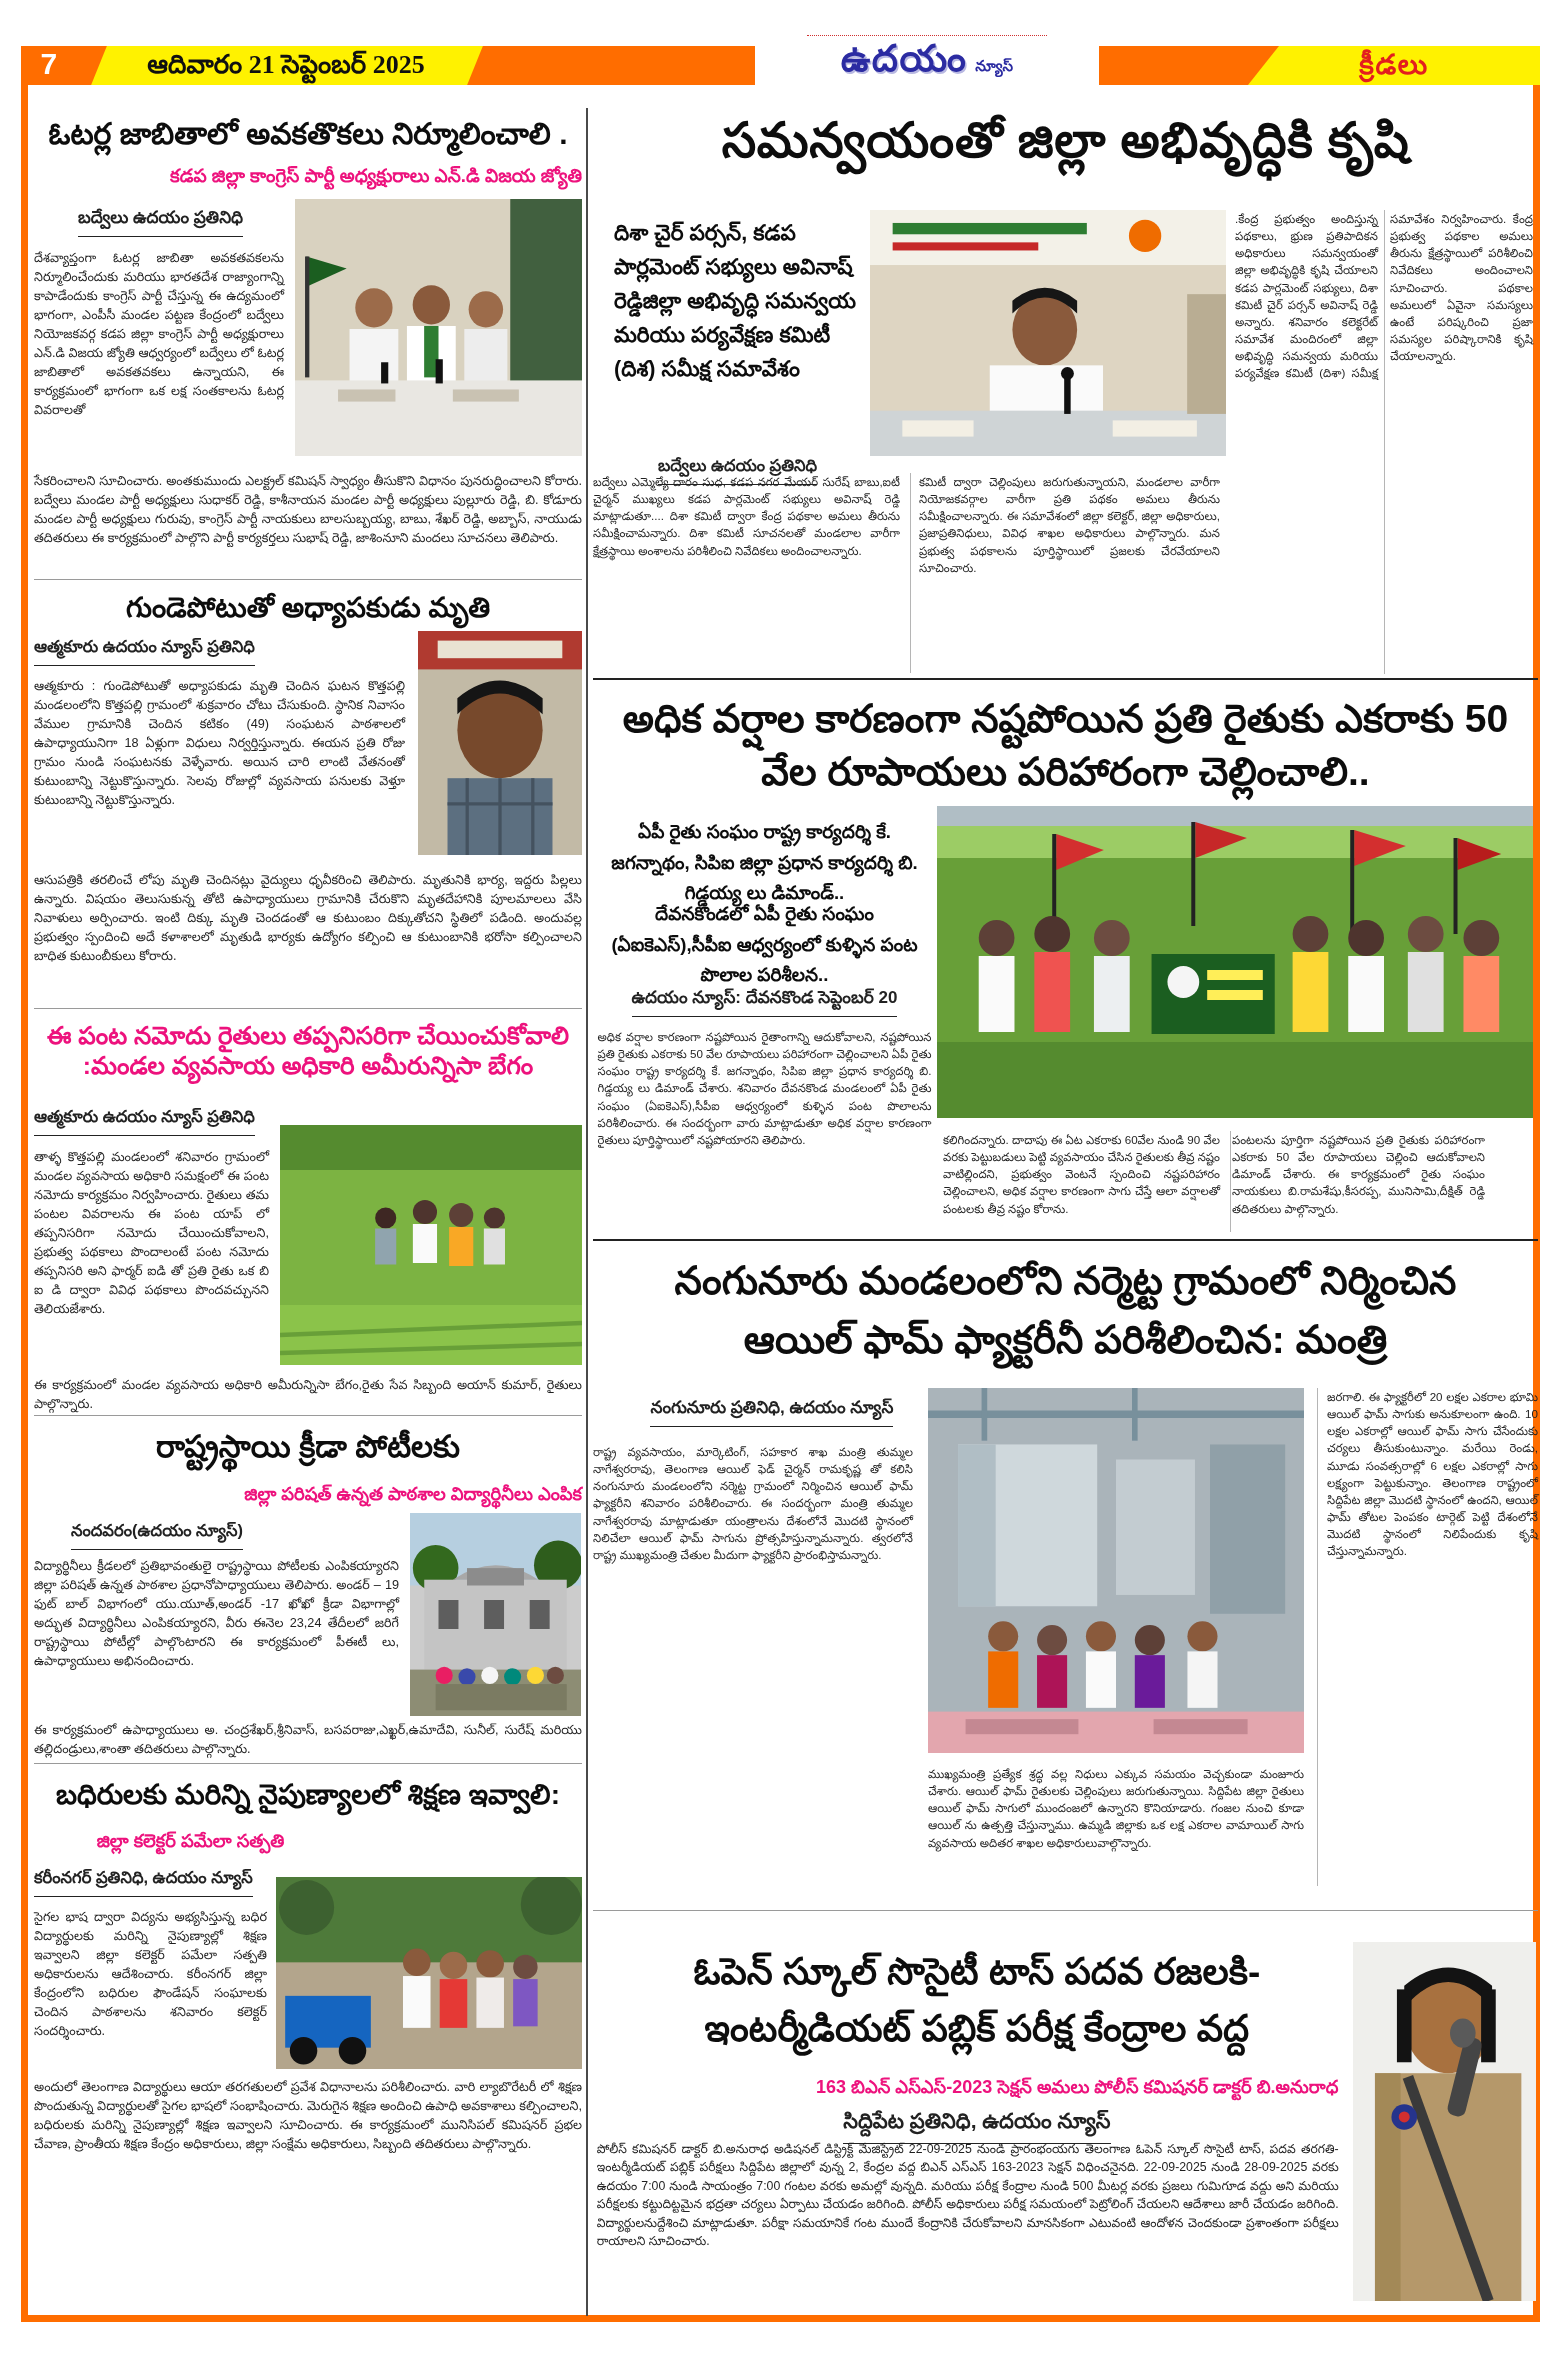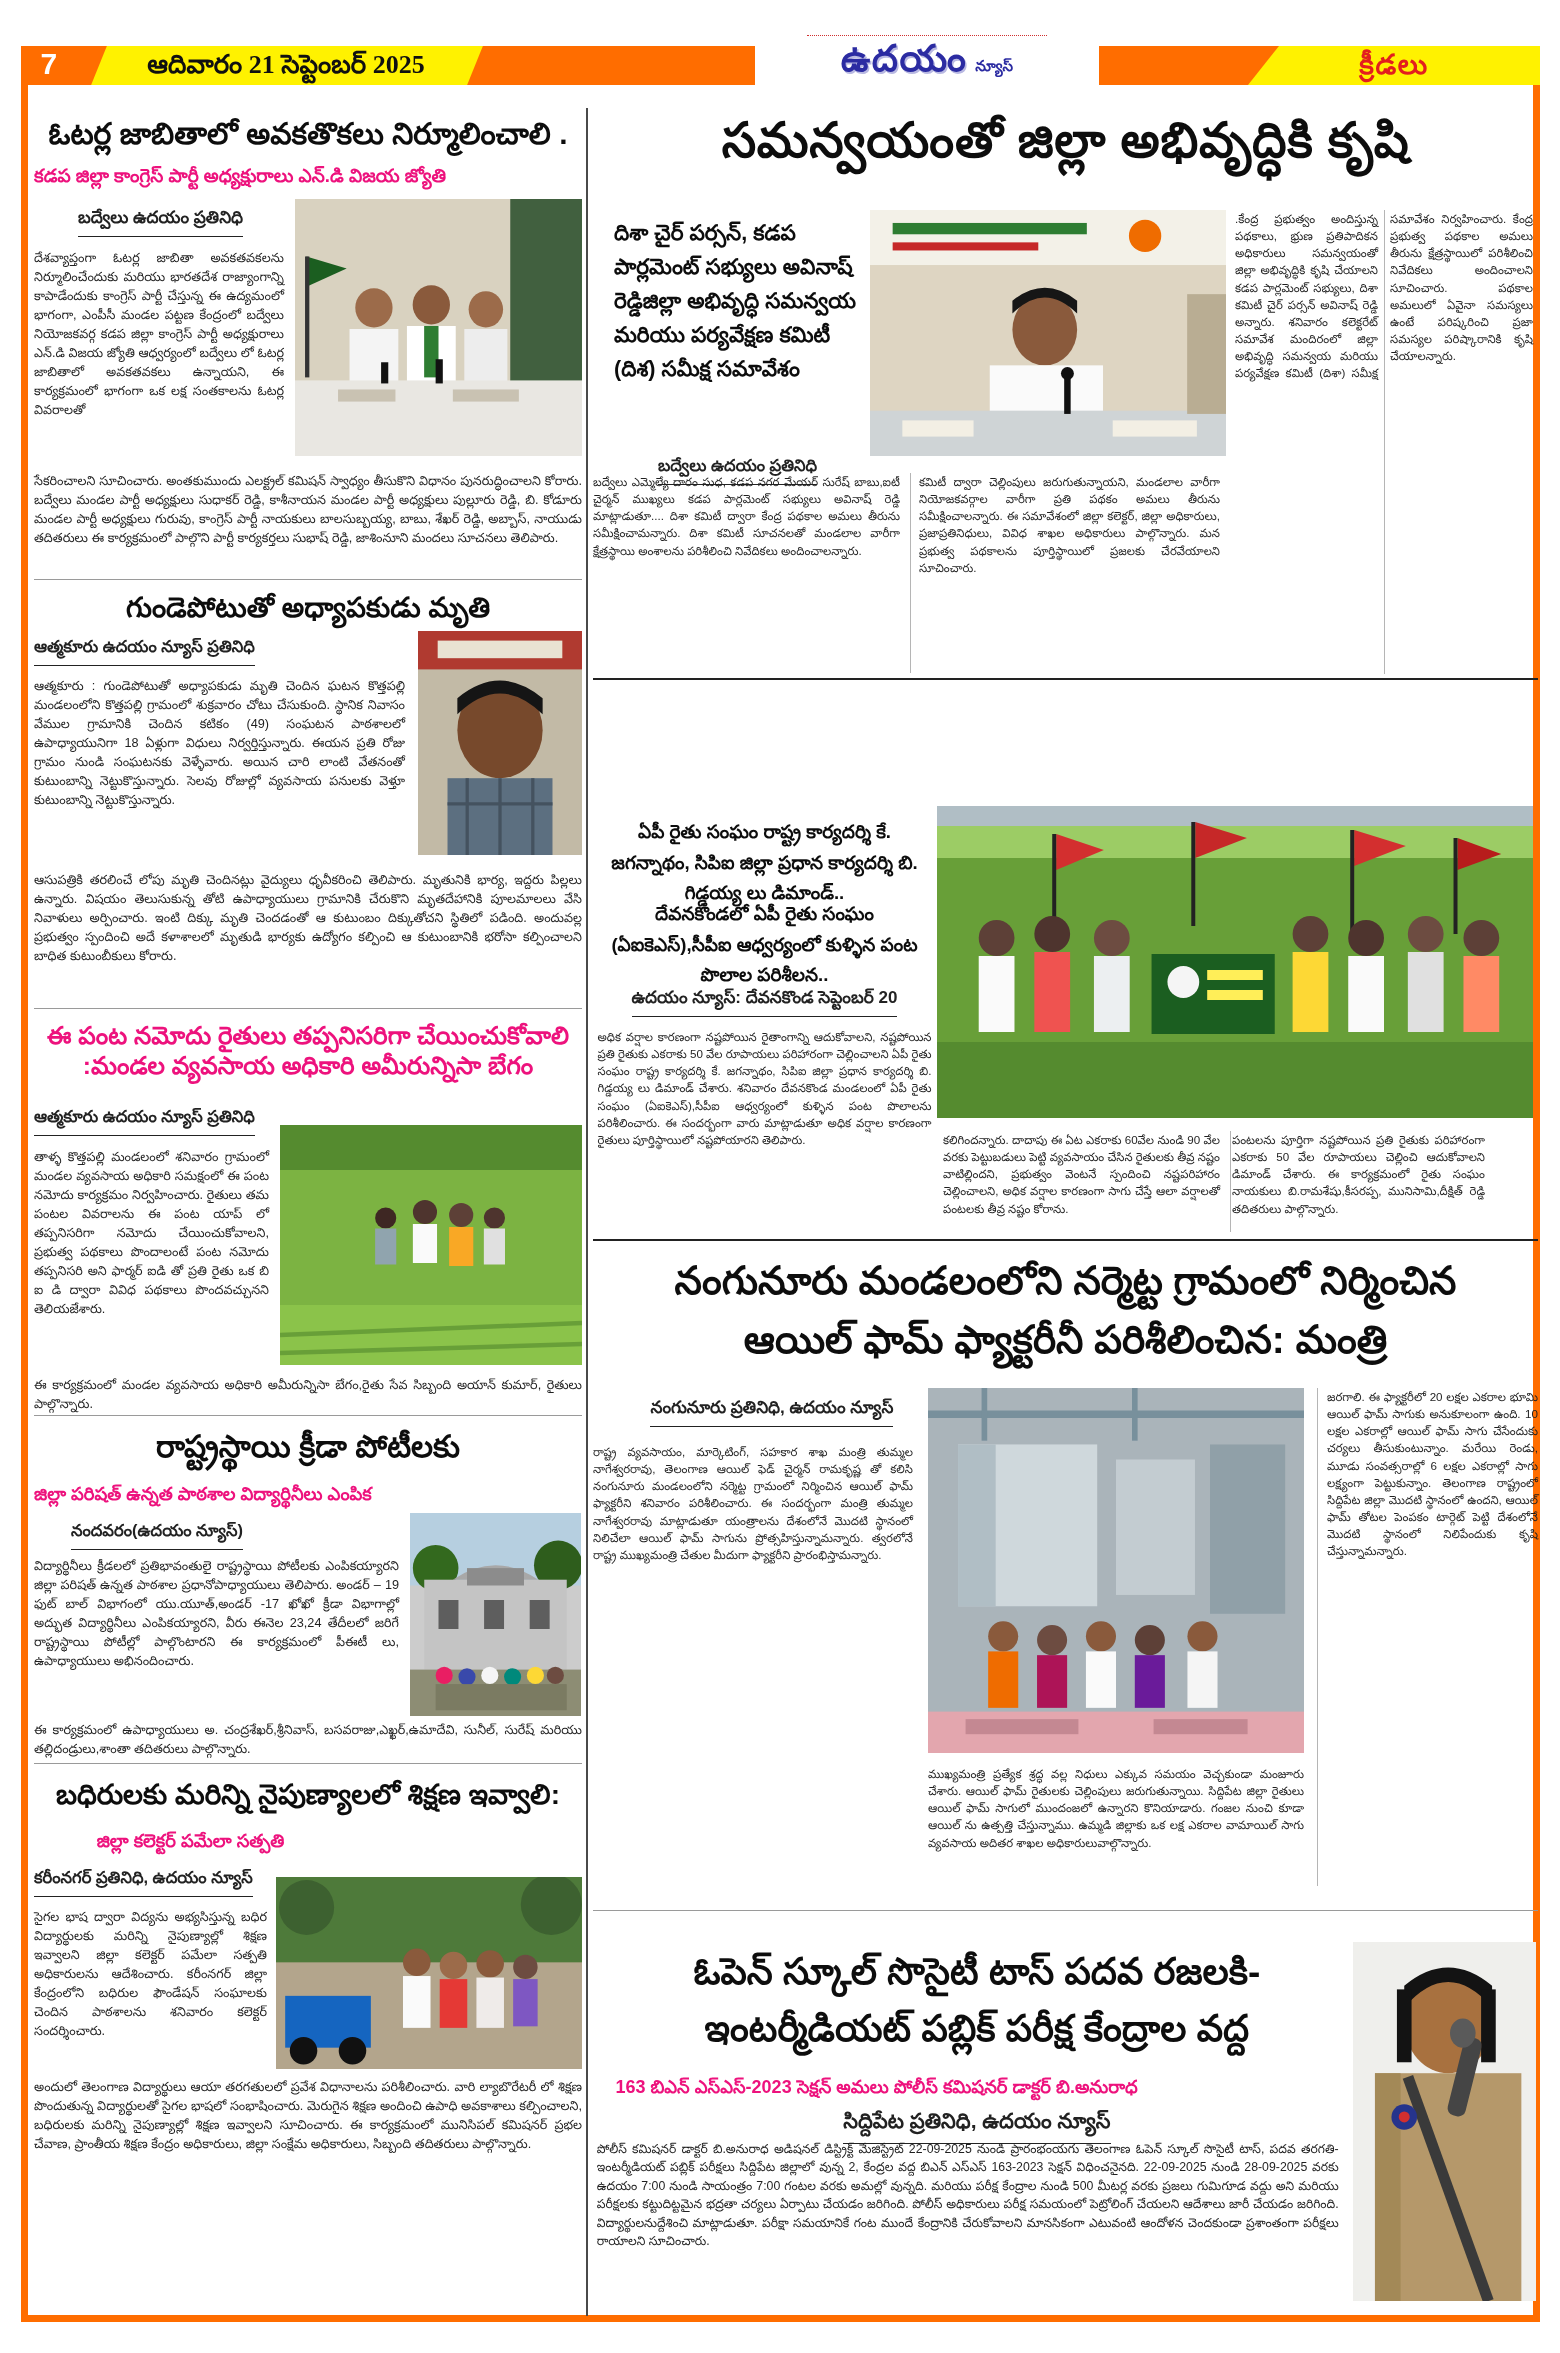--- a/index.html
+++ b/index.html
@@ -19,21 +19,21 @@
              text-shadow:1.5px 1.5px 0 #b9b9e2;letter-spacing:1.5px;}
   .logo-suffix{display:inline-block;color:#2b2ba2;font-size:15px;font-weight:bold;margin-left:4.5px;}
   .section-band{position:absolute;right:0;top:0;width:292px;height:39px;background:#fff200;
                 clip-path:polygon(31px 0,100% 0,100% 100%,0 100%);text-align:center;}
   .section-text{color:#e31e1e;font-size:28px;font-weight:800;line-height:37px;letter-spacing:1.5px;}
   
   .art{position:absolute;}
   .abs{position:absolute;}
   .hl{font-weight:800;text-align:center;color:#0d0d0d;line-height:1.22;}
   .hl-pink{color:#ed127d;}
-  .sub{color:#ed127d;font-weight:bold;text-align:left;}
+  .sub{color:#ed127d;font-weight:bold;text-align:right;}
   .byline{font-weight:bold;color:#222;}
   .byline span{display:inline-block;border-bottom:1.5px solid #222;padding-bottom:4.5px;}
   .body-txt{font-size:12.7px;line-height:1.5;text-align:justify;color:#1f1f1f;}
   .body-sm{font-size:11.6px;line-height:1.48;text-align:justify;color:#1f1f1f;}
   .photo{position:absolute;overflow:hidden;background:#ccc;}
   .photo svg{display:block;width:100%;height:100%;}
   .vrule{position:absolute;background:#4a4a4a;width:1.5px;}
   .hrule{position:absolute;background:#222;height:1.5px;}
   .hrule-lt{position:absolute;background:#9a9a9a;height:0.7px;}
   .cols2{column-count:2;column-gap:12px;column-rule:0.7px solid #b5b5b5;}
@@ -218,20 +218,21 @@
           <rect x="150" y="130" width="52" height="10" fill="#f3efe4"></rect>
         <rect x="196" y="52" width="24" height="74" fill="#b9ad93"></rect>
       </svg>
     </div>
     <div class="abs body-sm cols2" style="left:642px;top:104px;width:298px;height:464px;">.కేంద్ర ప్రభుత్వం అందిస్తున్న పథకాలు, భ్రుణ ప్రతిపాదికన అధికారులు సమన్వయంతో జిల్లా అభివృద్ధికి కృషి చేయాలని కడప పార్లమెంట్ సభ్యులు, దిశా కమిటీ చైర్ పర్సన్ అవినాష్ రెడ్డి అన్నారు. శనివారం కలెక్టరేట్ సమావేశ మందిరంలో జిల్లా అభివృద్ధి సమన్వయ మరియు పర్యవేక్షణ కమిటీ (దిశా) సమీక్ష సమావేశం నిర్వహించారు. కేంద్ర ప్రభుత్వ పథకాల అమలు తీరును క్షేత్రస్థాయిలో పరిశీలించి నివేదికలు అందించాలని సూచించారు. పథకాల అమలులో ఏవైనా సమస్యలు ఉంటే పరిష్కరించి ప్రజా సమస్యల పరిష్కారానికి కృషి చేయాలన్నారు.</div>
     <div class="abs body-sm" style="left:0;top:367px;width:307px;height:200px;border-right:0.7px solid #b5b5b5;padding-right:10.4px;">బద్వేలు ఎమ్మెల్యే దారం సుధ, కడప నగర మేయర్ సురేష్ బాబు,ఐటీ చైర్మన్ ముఖ్యలు కడప పార్లమెంట్ సభ్యులు అవినాష్ రెడ్డి మాట్లాడుతూ.... దిశా కమిటీ ద్వారా కేంద్ర పథకాల అమలు తీరును సమీక్షించామన్నారు. దిశా కమిటీ సూచనలతో మండలాల వారీగా క్షేత్రస్థాయి అంశాలను పరిశీలించి నివేదికలు అందించాలన్నారు.</div>
     <div class="abs body-sm" style="left:326px;top:367px;width:301px;height:200px;">కమిటీ ద్వారా చెల్లింపులు జరుగుతున్నాయని, మండలాల వారీగా నియోజకవర్గాల వారీగా ప్రతి పథకం అమలు తీరును సమీక్షించాలన్నారు. ఈ సమావేశంలో జిల్లా కలెక్టర్, జిల్లా అధికారులు, ప్రజాప్రతినిధులు, వివిధ శాఖల అధికారులు పాల్గొన్నారు. మన ప్రభుత్వ పథకాలను పూర్తిస్థాయిలో ప్రజలకు చేరవేయాలని సూచించారు.</div>
   </div>
 
   <div class="art" style="left:593px;top:684px;width:945px;height:553px;">
+    <div class="abs hl" style="left:15px;top:9px;width:915px;font-size:39px;line-height:1.35;">అధిక వర్షాల కారణంగా నష్టపోయిన ప్రతి రైతుకు ఎకరాకు 50 వేల రూపాయలు పరిహారంగా చెల్లించాలి..</div>
     <div class="abs" style="left:4.5px;top:133px;width:334px;font-size:18.6px;font-weight:800;line-height:1.65;text-align:center;color:#0d0d0d;">ఏపీ రైతు సంఘం రాష్ట్ర కార్యదర్శి కే. జగన్నాథం, సిపిఐ జిల్లా ప్రధాన కార్యదర్శి బి. గిడ్డయ్య లు డిమాండ్..</div>
     <div class="abs" style="left:4.5px;top:215px;width:334px;font-size:18.6px;font-weight:800;line-height:1.65;text-align:center;color:#0d0d0d;">దేవనకొండలో ఏపీ రైతు సంఘం (ఏఐకెఎస్),సీపీఐ ఆధ్వర్యంలో కుళ్ళిన పంట పొలాల పరిశీలన..</div>
     <div class="abs byline" style="left:4.5px;top:304px;width:334px;text-align:center;font-size:17px;"><span>ఉదయం న్యూస్: దేవనకొండ సెప్టెంబర్ 20</span></div>
     <div class="photo" style="left:344px;top:122px;width:596px;height:312px;">
       <svg viewBox="0 0 300 156" preserveAspectRatio="none">
         <rect x="0" y="0" width="300" height="156" fill="#689f38"></rect>
         <rect x="0" y="0" width="300" height="26" fill="#9ccc65"></rect>
         <rect x="0" y="0" width="300" height="10" fill="#b0bec5"></rect>
         <polygon points="60,14 84,22 60,32" fill="#d32f2f"></polygon>
           <rect x="58" y="14" width="2" height="50" fill="#222"></rect>

